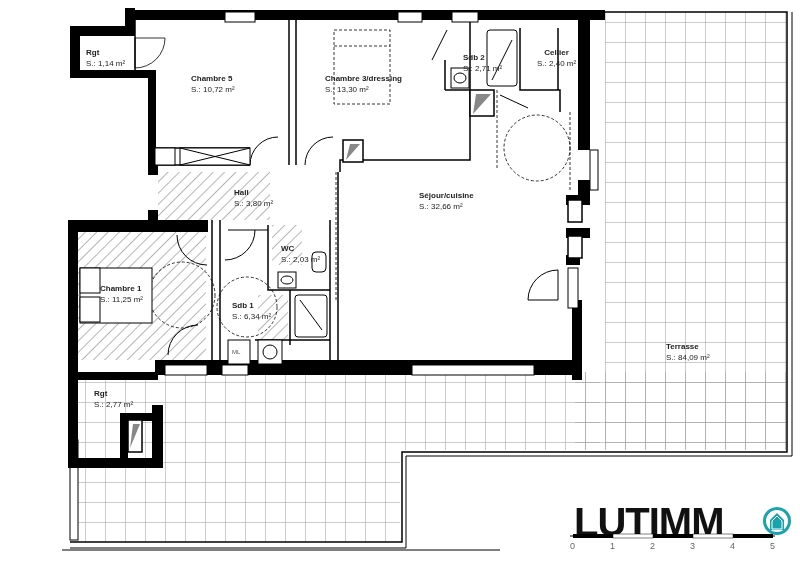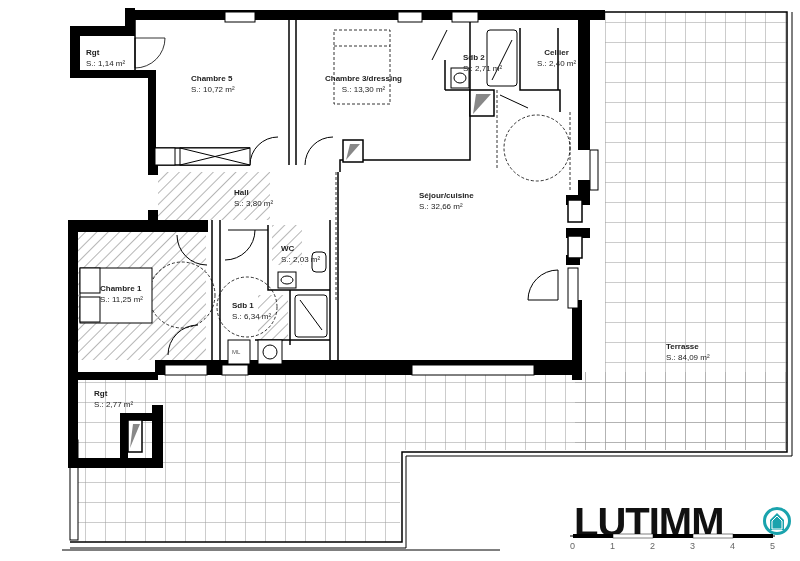--- a/index.html
+++ b/index.html
@@ -165,21 +165,21 @@
 </svg>
 
 <div class="room-label" style="left:86px;top:47px;">
   <span class="nm">Rgt</span>
   <span class="ar">S.: 1,14 m²</span>
 </div>
 <div class="room-label" style="left:191px;top:73px;">
   <span class="nm">Chambre 5</span>
   <span class="ar">S.: 10,72 m²</span>
 </div>
-<div class="room-label" style="left:325px;top:73px;text-align:center;">
+<div class="room-label" style="left:325px;top:73px;">
   <span class="nm">Chambre 3/dressing</span>
   <span class="ar">S.: 13,30 m²</span>
 </div>
 <div class="room-label" style="left:463px;top:44px;margin-top:8px;">
   <span class="nm">Sdb 2</span>
   <span class="ar">S.: 2,71 m²</span>
 </div>
 <div class="room-label" style="left:537px;top:47px;text-align:center;">
   <span class="nm">Cellier</span>
   <span class="ar">S.: 2,40 m²</span>

